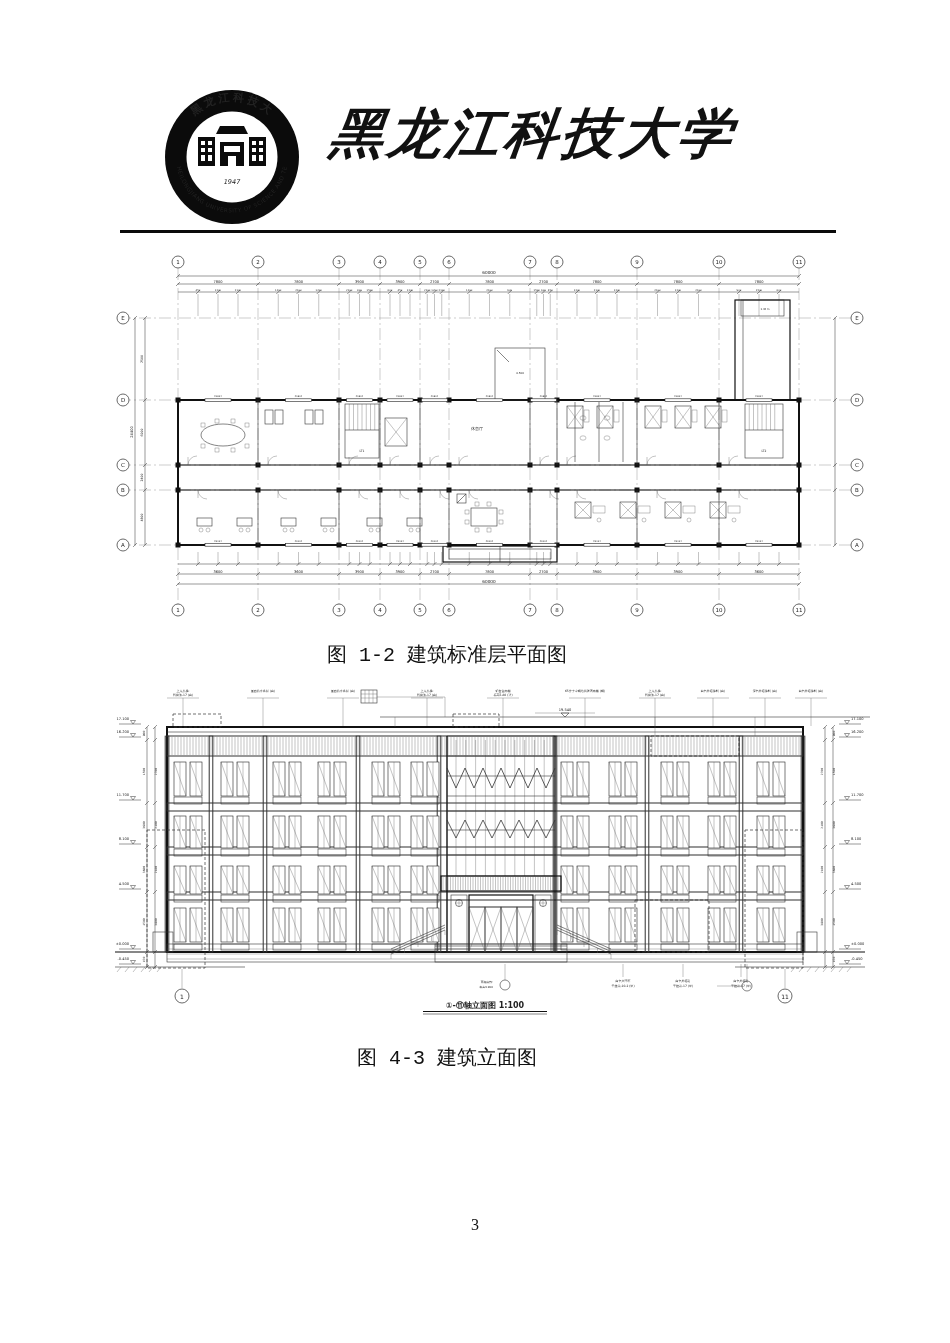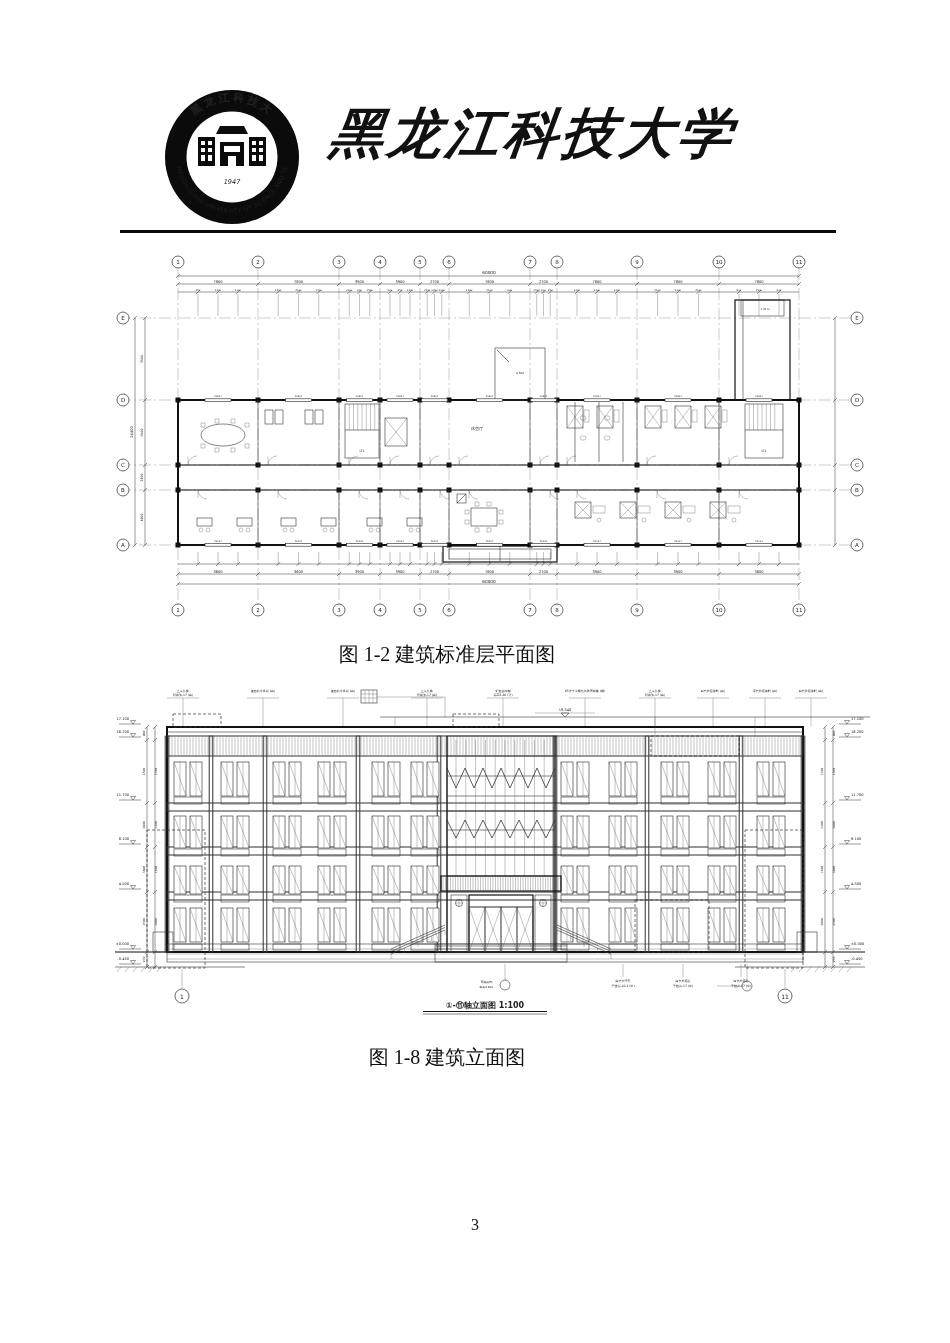--- a/index.html
+++ b/index.html
@@ -8,21 +8,21 @@
   .logo{position:absolute;left:162px;top:86px;width:140px;height:142px;}
   .uni-name{position:absolute;left:330px;top:98px;width:360px;text-align:center;
             font-size:54px;font-weight:900;font-style:italic;letter-spacing:4px;
             transform:skewX(-7deg);font-family:"Liberation Serif",serif;white-space:nowrap;}
   .doc-title{position:absolute;left:318px;top:176px;width:410px;text-align:center;
              font-size:42px;font-weight:900;letter-spacing:17px;
              font-family:"Liberation Sans",sans-serif;white-space:nowrap;}
   .head-rule{position:absolute;left:120px;top:230px;width:716px;height:3px;background:#0a0a0a;}
   .fig-svg{position:absolute;}
   .caption{position:absolute;left:0;width:894px;text-align:center;font-size:20px;
-           font-family:Liberation Serif, serif;}
+           font-family:Liberation Mono, monospace;}
   .cap1{top:641px;}
   .cap2{top:1044px;}
   .pagenum{position:absolute;left:0;top:1216px;width:950px;text-align:center;font-size:16px;}
   svg text{font-family:"DejaVu Sans",sans-serif;fill:#222;}
   .dd{stroke:#999;stroke-width:.5;stroke-dasharray:12 3 2 3;fill:none;}
   .dim{stroke:#333;stroke-width:.5;fill:none;}
   .thin{stroke:#333;stroke-width:.6;fill:none;}
   .hair{stroke:#555;stroke-width:.35;fill:none;}
   .wall1{stroke:#111;stroke-width:1.2;fill:none;}
   .wall2{stroke:#111;stroke-width:2;fill:none;}
@@ -1530,16 +1530,16 @@
         <circle cx="87" cy="316" r="7" class="axc"></circle>
         <text x="87" y="318.5" font-size="6" text-anchor="middle">1</text>
         <line x1="690" y1="289" x2="690" y2="308" class="hair"></line>
         <circle cx="690" cy="316" r="7" class="axc"></circle>
         <text x="690" y="318.5" font-size="6" text-anchor="middle">11</text>
         <text x="390" y="328" font-size="8" text-anchor="middle" font-weight="bold">①-⑪轴立面图  1:100</text>
         <line x1="328" y1="331.5" x2="452" y2="331.5" class="wall1"></line>
         <line x1="328" y1="334" x2="452" y2="334" class="thin"></line>
       </g>
     </svg>
-  <div class="caption cap2">图 1-8  建筑立面图</div>
+  <div class="caption cap2">图 4-3  建筑立面图</div>
 
   <div class="pagenum">3</div>
 </div>
 
 </body></html>

